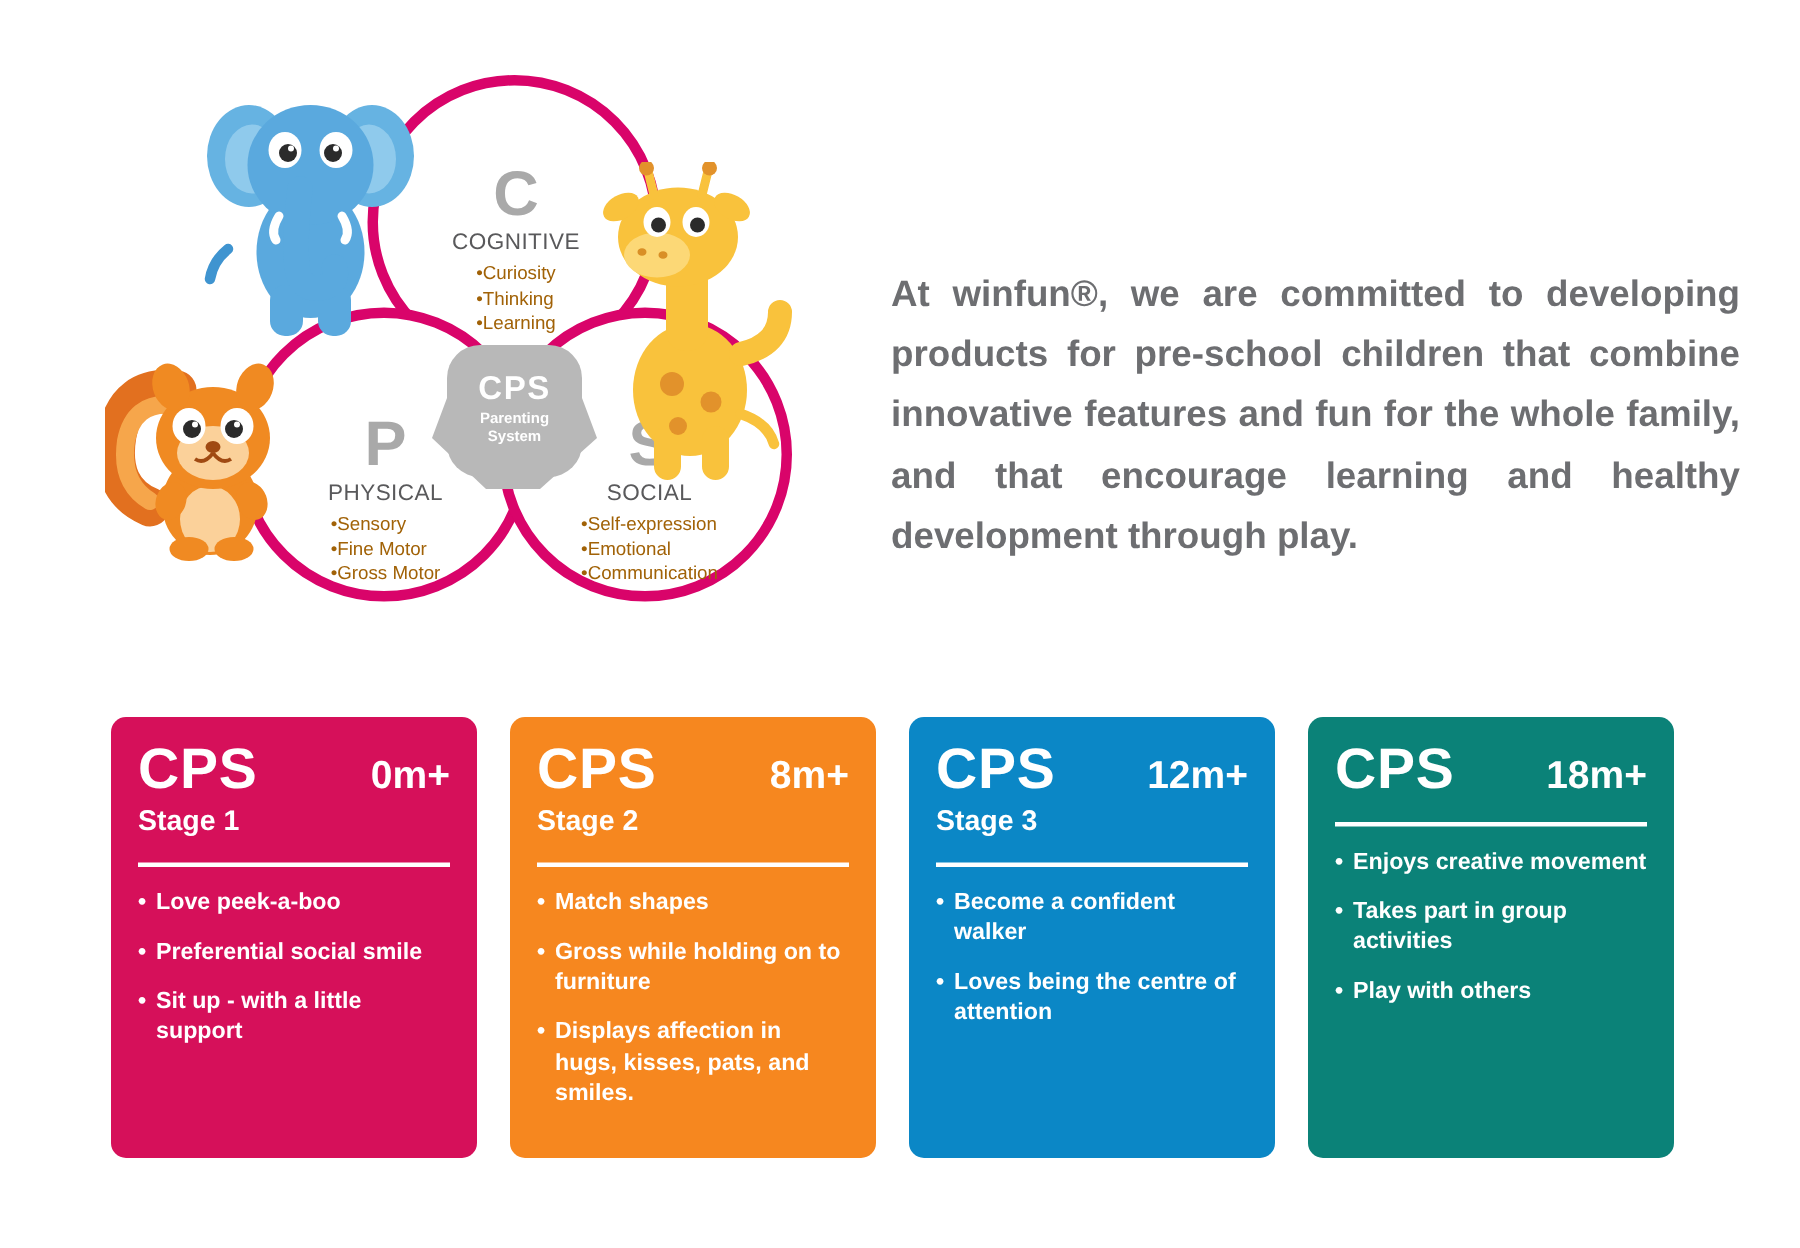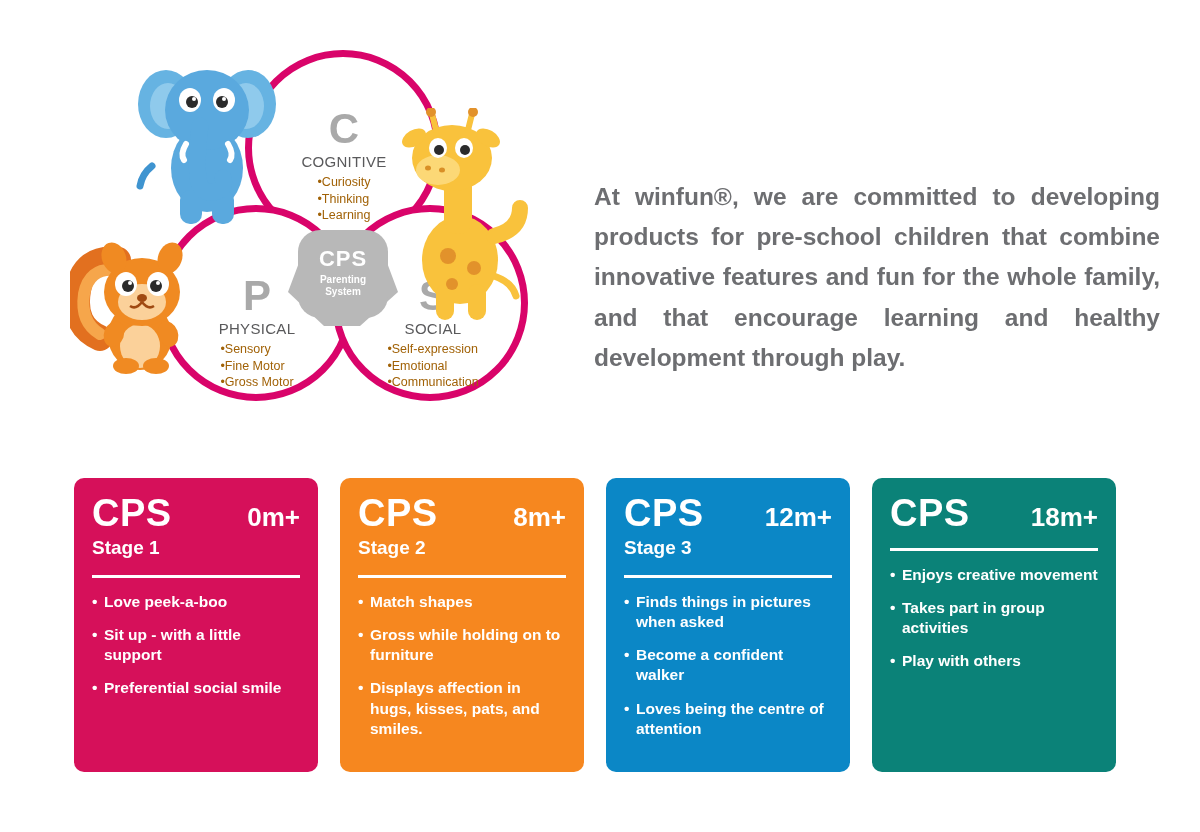--- a/index.html
+++ b/index.html
@@ -372,22 +372,22 @@
 
   <div class="stage-card" style="background:#d6105a;">
     <div class="stage-head">
       <span class="stage-cps">CPS</span>
       <span class="stage-age">0m+</span>
     </div>
     <div class="stage-num">Stage 1</div>
     <hr class="stage-rule">
     <div class="stage-list">
       <div>Love peek-a-boo</div>
+      <div>Preferential social smile</div>
       <div>Sit up - with a little support</div>
-      <div>Preferential social smile</div>
     </div>
   </div>
 
   <div class="stage-card" style="background:#f6871f;">
     <div class="stage-head">
       <span class="stage-cps">CPS</span>
       <span class="stage-age">8m+</span>
     </div>
     <div class="stage-num">Stage 2</div>
     <hr class="stage-rule">
@@ -399,21 +399,20 @@
   </div>
 
   <div class="stage-card" style="background:#0b87c6;">
     <div class="stage-head">
       <span class="stage-cps">CPS</span>
       <span class="stage-age">12m+</span>
     </div>
     <div class="stage-num">Stage 3</div>
     <hr class="stage-rule">
     <div class="stage-list">
-      <div>Finds things in pictures when asked</div>
       <div>Become a confident walker</div>
       <div>Loves being the centre of attention</div>
     </div>
   </div>
 
   <div class="stage-card" style="background:#0b8278;">
     <div class="stage-head">
       <span class="stage-cps">CPS</span>
       <span class="stage-age">18m+</span>
     </div>

